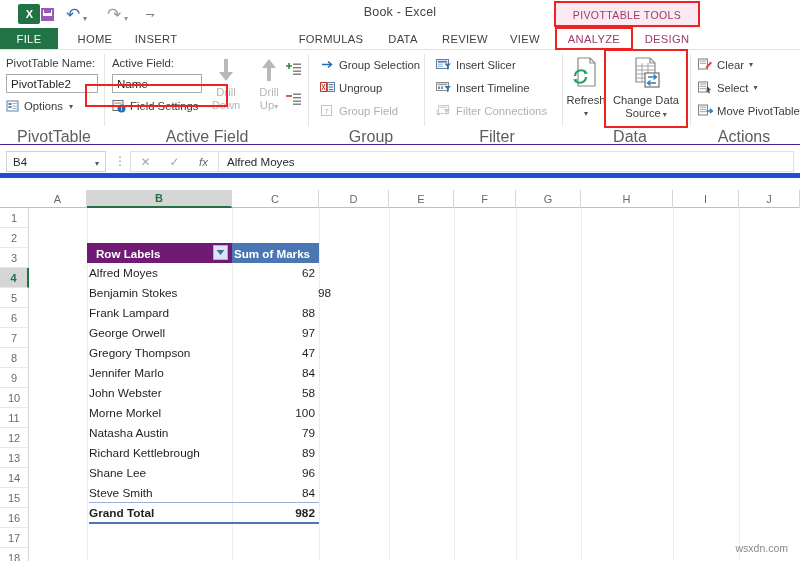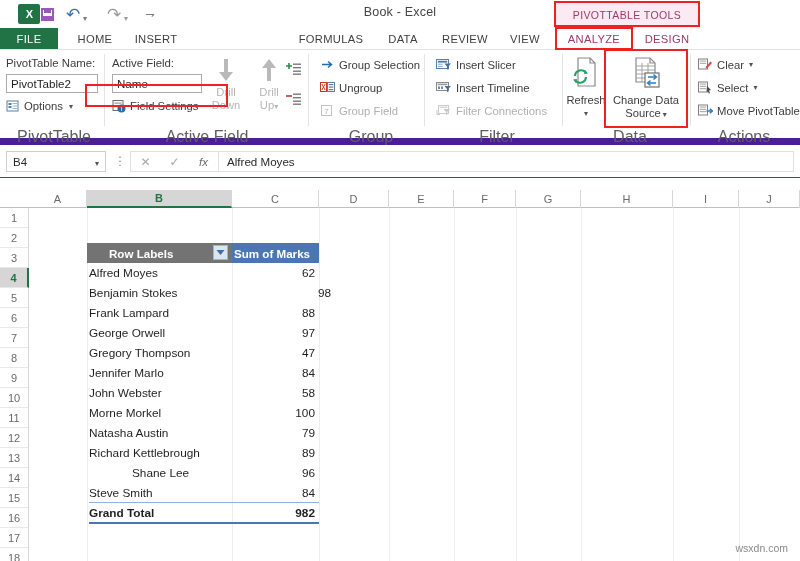--- a/index.html
+++ b/index.html
@@ -80,21 +80,21 @@
   }
   .tab-ctx { color: #9c3a6b; }
   .tabrow-underline {
     position: absolute; left: 0; top: 49px; width: 800px; height: 1px;
     background: #e2e2e2;
   }
 
   
   .ribbon {
     position: absolute; left: 0; top: 50px; width: 800px; height: 95px;
-    background: #ffffff; border-bottom: 7px solid #4c1d95;
+    background: #ffffff; border-bottom: 1px solid #4c1d95;
   }
   .grp-sep {
     position: absolute; top: 4px; width: 1px; height: 72px; background: #e4e4e4;
   }
   .grp-label {
     position: absolute; height: 14px;
     font-size: 16px; color: #5e5e5e; text-align: center;
     top: 127px;
   }
 
@@ -121,21 +121,21 @@
   .bigbtn {
     position: absolute; display: flex; flex-direction: column;
     align-items: center; justify-content: flex-start;
     font-size: 11.2px; color: #3c3c3c; text-align: center; line-height: 13px;
   }
   .bigbtn.disabled { color: #b6b6b6; }
 
   
   .formulabar {
     position: absolute; left: 0; top: 146px; width: 800px; height: 32px;
-    background: #ffffff; border-bottom: 1px solid #1d4ed8;
+    background: #ffffff; border-bottom: 5px solid #1d4ed8;
   }
   .namebox {
     position: absolute; left: 6px; top: 5px; width: 100px; height: 21px;
     border: 1px solid #d0d0d0; background: #ffffff;
     display: flex; align-items: center;
     font-size: 11.5px; color: #2a2a2a; padding-left: 6px;
   }
   .namebox-caret {
     position: absolute; right: 6px; top: 7px;
     font-size: 8px; color: #555555;
@@ -636,21 +636,21 @@
         <div class="gridline-v" style="left: 232px;"></div>
         <div class="gridline-v" style="left: 319px;"></div>
         <div class="gridline-v" style="left: 389px;"></div>
         <div class="gridline-v" style="left: 454px;"></div>
         <div class="gridline-v" style="left: 516px;"></div>
         <div class="gridline-v" style="left: 581px;"></div>
         <div class="gridline-v" style="left: 673px;"></div>
         <div class="gridline-v" style="left: 739px;"></div>
       </div>
     <div id="pivot">
-        <div class="pt-header" style="left: 87px; top: 64px; width: 145px; padding-left: 22px; background: #737373;">
+        <div class="pt-header" style="left: 87px; top: 64px; width: 145px; padding-left: 9px; background: #701a75;">
           <span>Row Labels</span>
         </div>
         <div class="pt-filter-btn" style="left: 213px; top: 66px;">
           <svg width="9" height="7" viewBox="0 0 9 7">
             <path d="M0.5 1 L8.5 1 L4.5 6 Z" fill="#3f6fa8"></path>
           </svg>
         </div>
         <div class="pt-header" style="left: 232px; top: 64px; width: 87px; padding-left: 2px; background: rgb(74, 119, 180);">
           <span>Sum of Marks</span>
         </div>
@@ -667,21 +667,21 @@
         <div class="pt-cell" style="left: 89px; top: 184px; width: 143px;">Jennifer Marlo</div>
         <div class="pt-cell num" style="left: 232px; top: 184px; width: 87px;">84</div>
         <div class="pt-cell" style="left: 89px; top: 204px; width: 143px;">John Webster</div>
         <div class="pt-cell num" style="left: 232px; top: 204px; width: 87px;">58</div>
         <div class="pt-cell" style="left: 89px; top: 224px; width: 143px;">Morne Morkel</div>
         <div class="pt-cell num" style="left: 232px; top: 224px; width: 87px;">100</div>
         <div class="pt-cell" style="left: 89px; top: 244px; width: 143px;">Natasha Austin</div>
         <div class="pt-cell num" style="left: 232px; top: 244px; width: 87px;">79</div>
         <div class="pt-cell" style="left: 89px; top: 264px; width: 143px;">Richard Kettlebrough</div>
         <div class="pt-cell num" style="left: 232px; top: 264px; width: 87px;">89</div>
-        <div class="pt-cell" style="left: 89px; top: 284px; width: 143px; margin-left: 43px;">Shane Lee</div>
+        <div class="pt-cell" style="left: 89px; top: 284px; width: 143px;">Shane Lee</div>
         <div class="pt-cell num" style="left: 232px; top: 284px; width: 87px;">96</div>
         <div class="pt-cell" style="left: 89px; top: 304px; width: 143px;">Steve Smith</div>
         <div class="pt-cell num" style="left: 232px; top: 304px; width: 87px;">84</div>
         <div class="pt-underline-thin" style="left: 89px; top: 323px; width: 230px;"></div>
         <div class="pt-cell bold" style="left: 89px; top: 324px; width: 143px;">Grand Total</div>
         <div class="pt-cell num bold" style="left: 232px; top: 324px; width: 87px;">982</div>
         <div class="pt-underline-thick" style="left: 89px; top: 343px; width: 230px;"></div>
       </div>
   </div>
 

